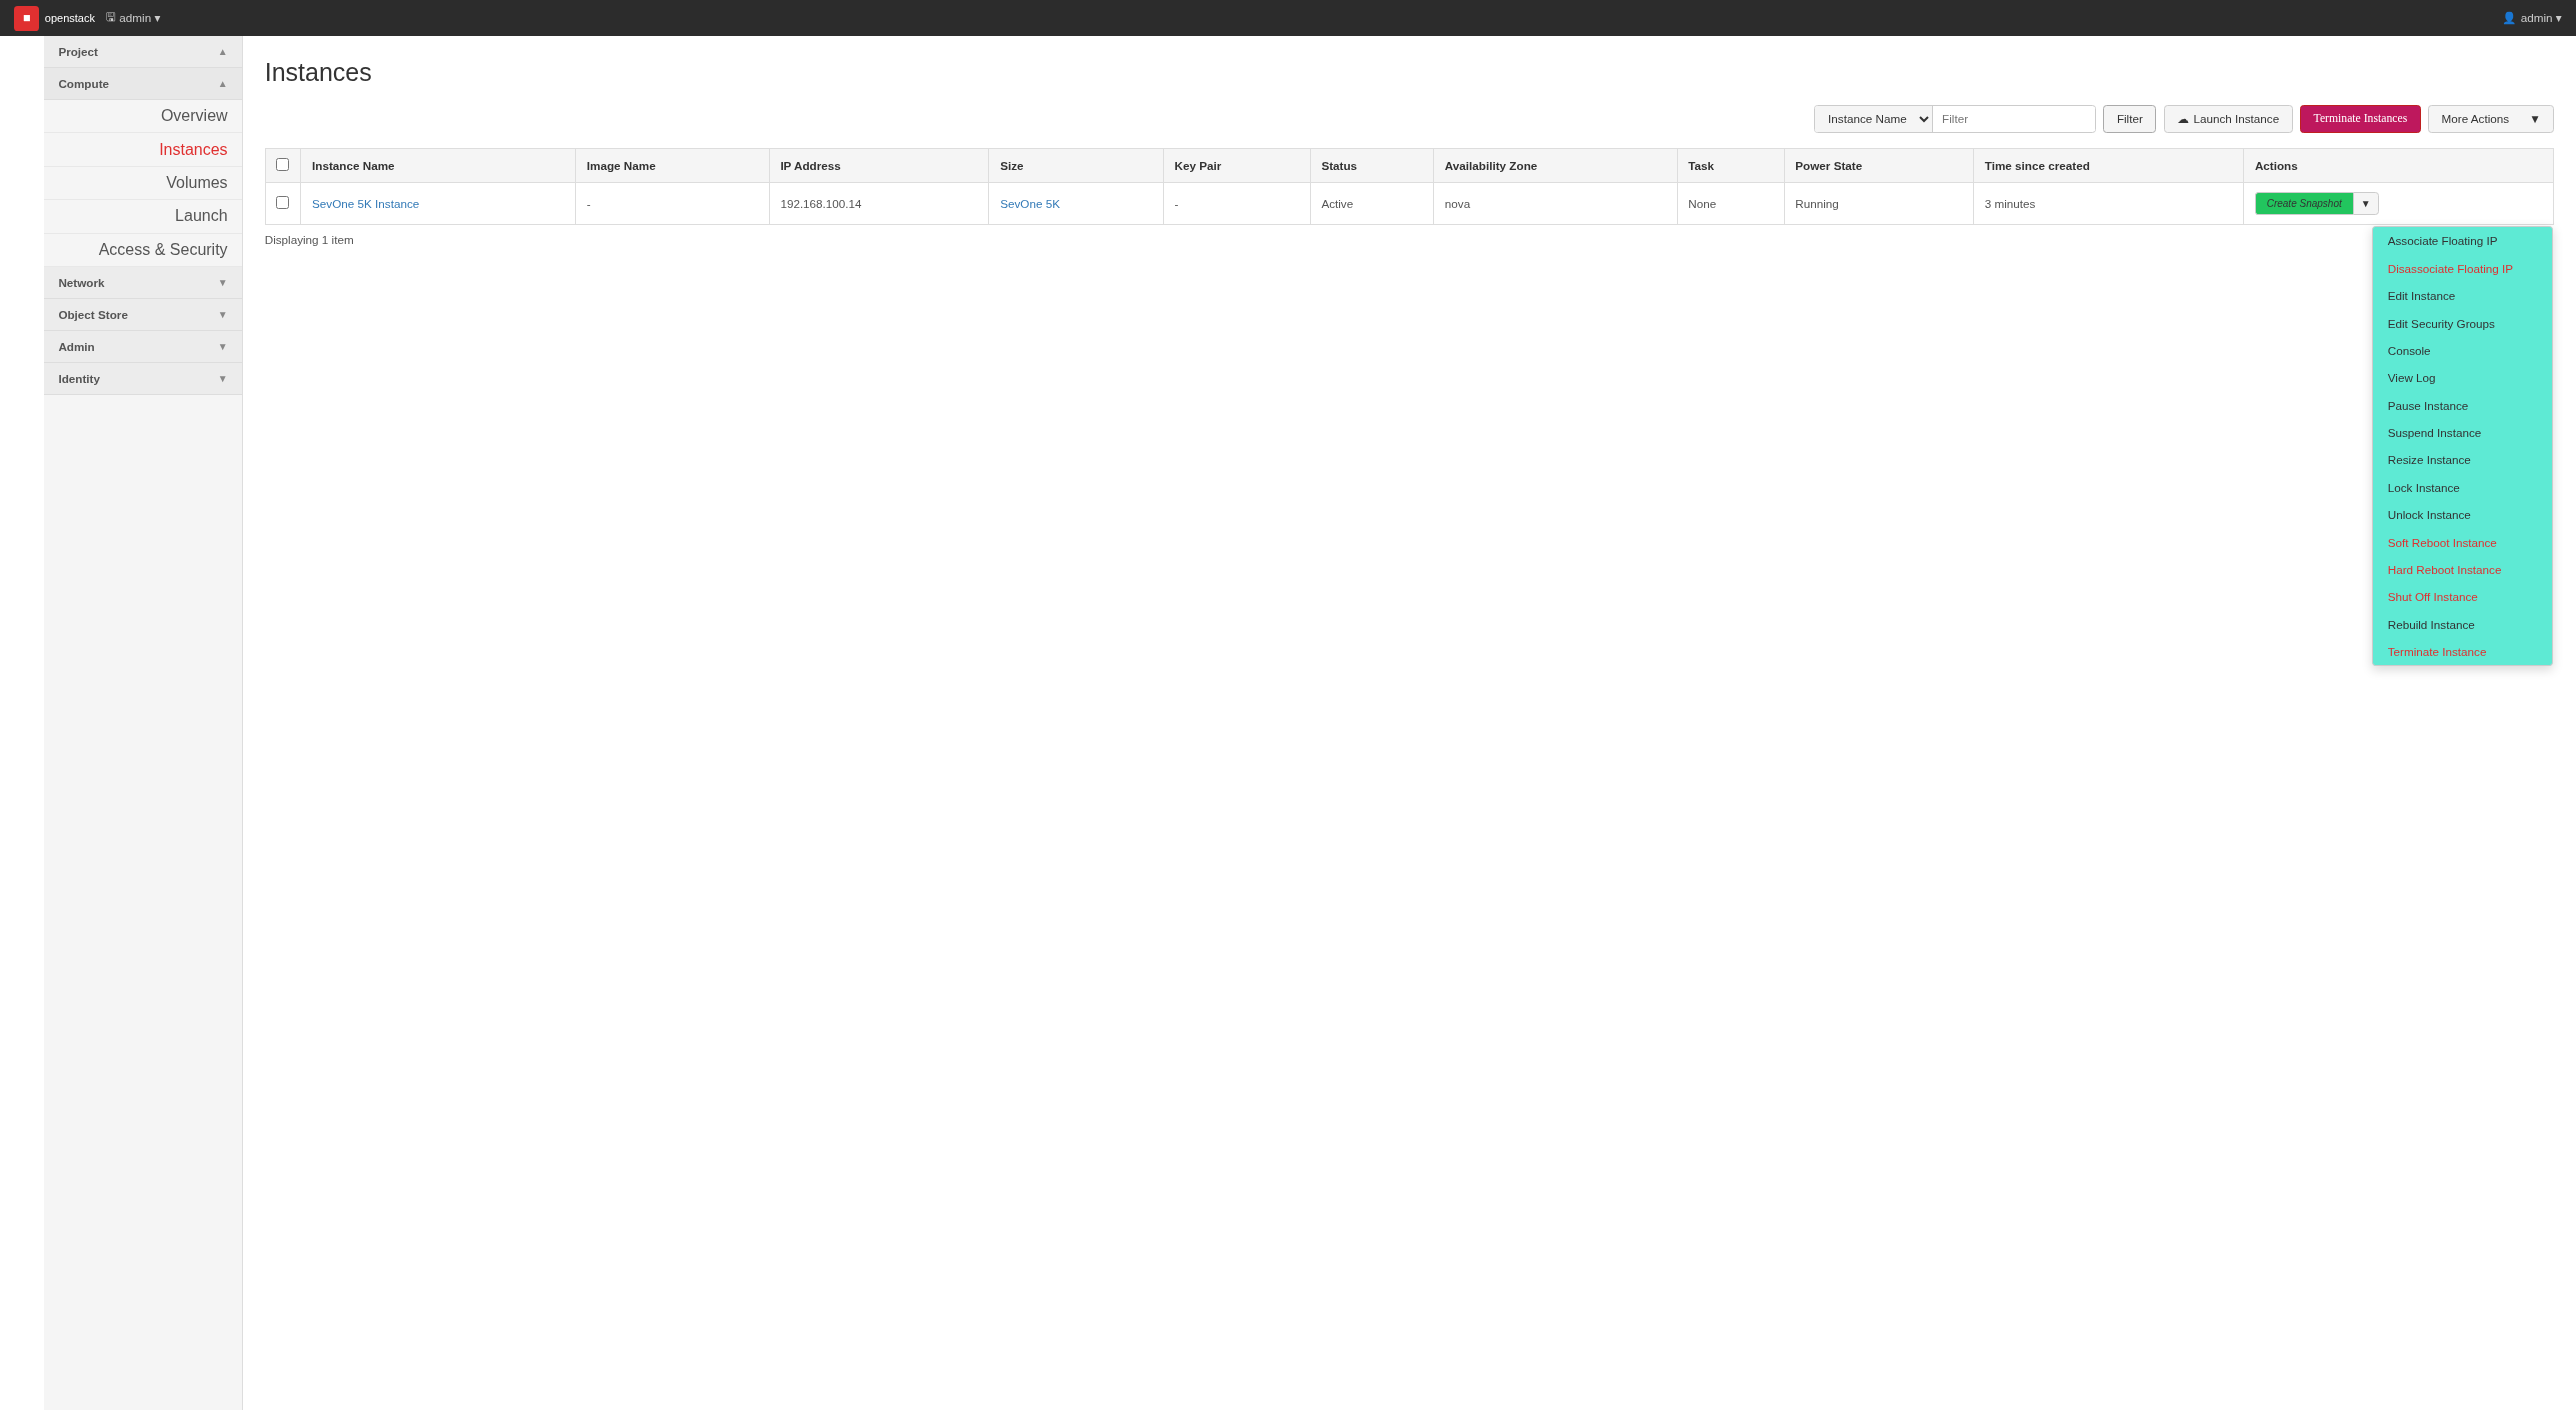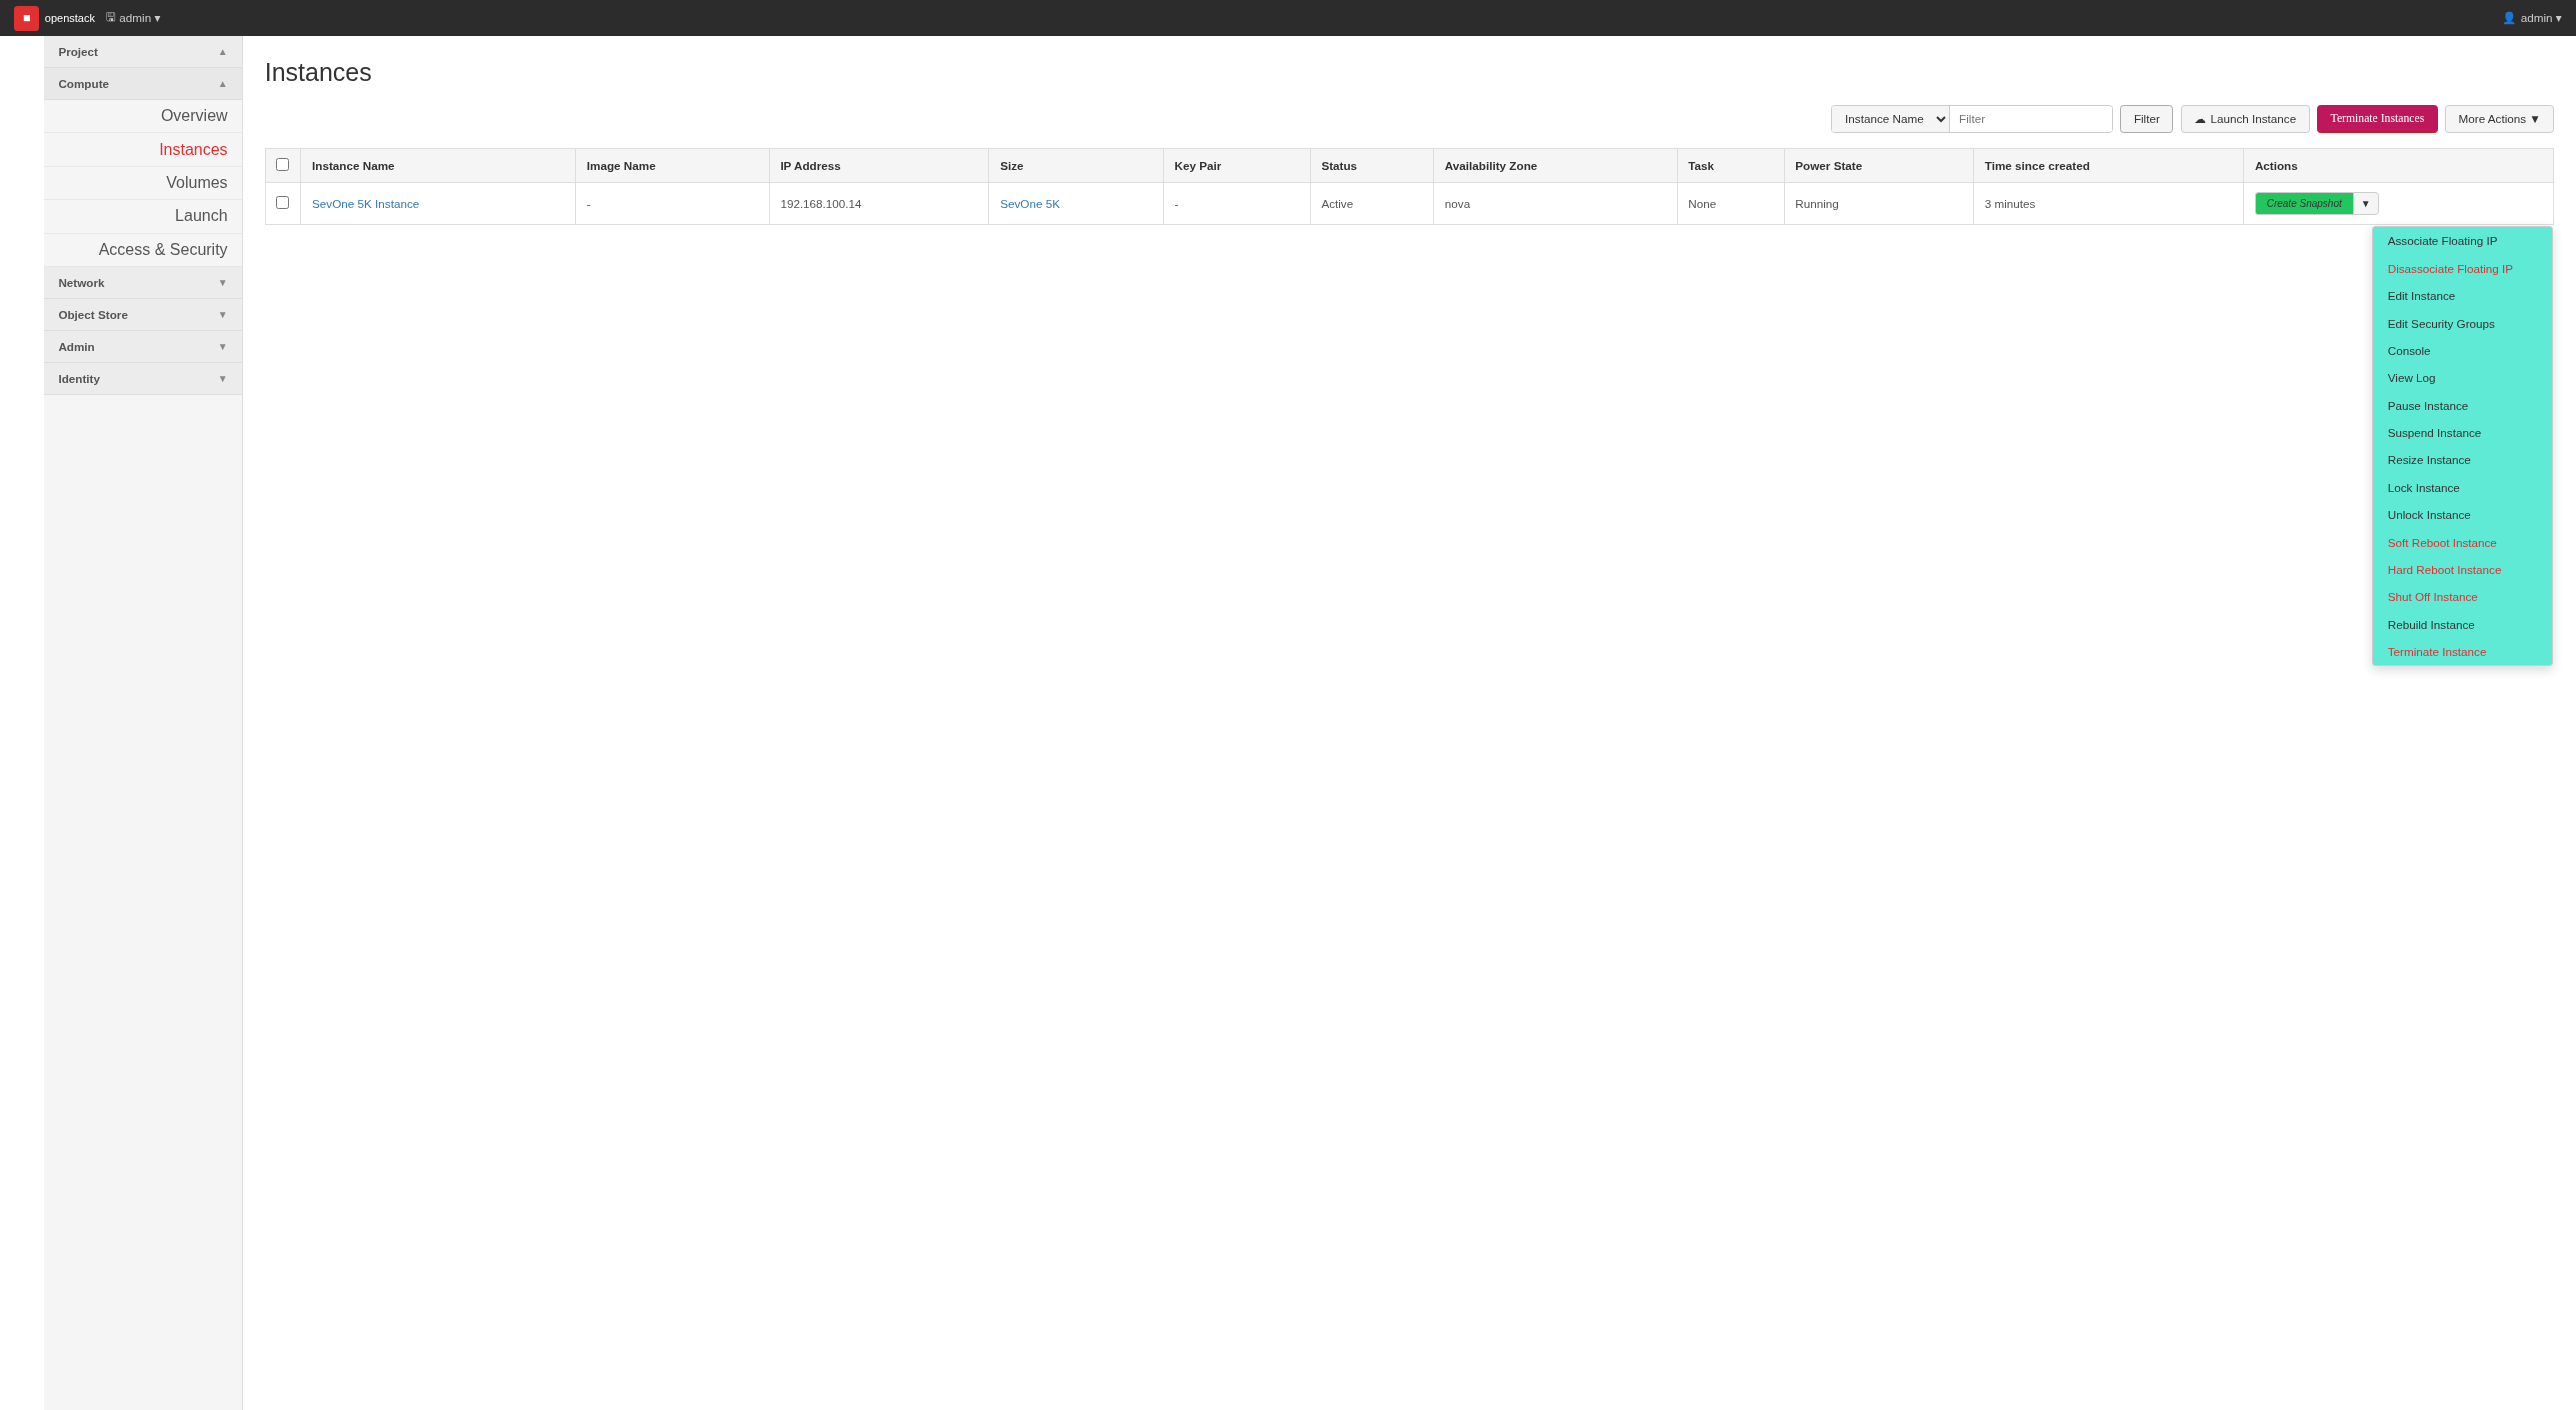--- a/index.html
+++ b/index.html
@@ -100,21 +100,21 @@
       background: #f5f5f5;
       border: 0.9px solid #aaa;
       color: #333;
     }
     .btn-danger {
       background: #be185d;
       border: 0.9px solid #c02020;
       color: white;
       font-family: Liberation Serif, serif;
     }
-    .btn-more { display: flex; align-items: center; gap: 3px; text-align: right; }
+    .btn-more { display: flex; align-items: center; gap: 20px; text-align: right; }
 
     
     .instances-table { width: 100%; border-collapse: collapse; font-size: 11.7px; }
     .instances-table th {
       background: #f5f5f5;
       border: 0.9px solid #ddd;
       padding: 9px 10.8px;
       text-align: left;
       font-weight: 600;
       color: #333;
@@ -327,15 +327,16 @@
               <div class="dropdown-menu-item text-danger">Hard Reboot Instance</div>
               <div class="dropdown-menu-item text-danger">Shut Off Instance</div>
               <div class="dropdown-menu-item">Rebuild Instance</div>
               <div class="dropdown-menu-item text-danger">Terminate Instance</div>
             </div>
           </td>
         </tr>
       </tbody>
     </table>
 
+    <div class="displaying-count">Displaying 1 item</div>
   </div>
 </div>
 
 
 </body></html>

